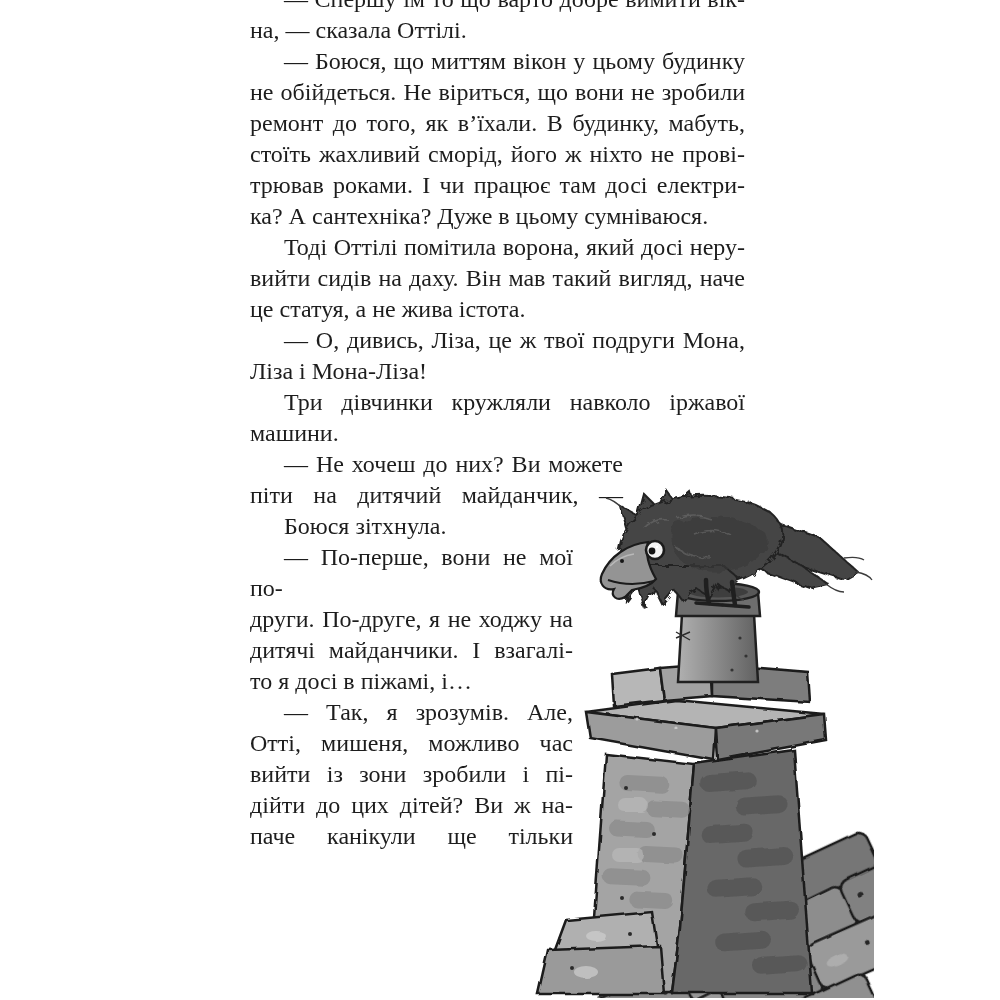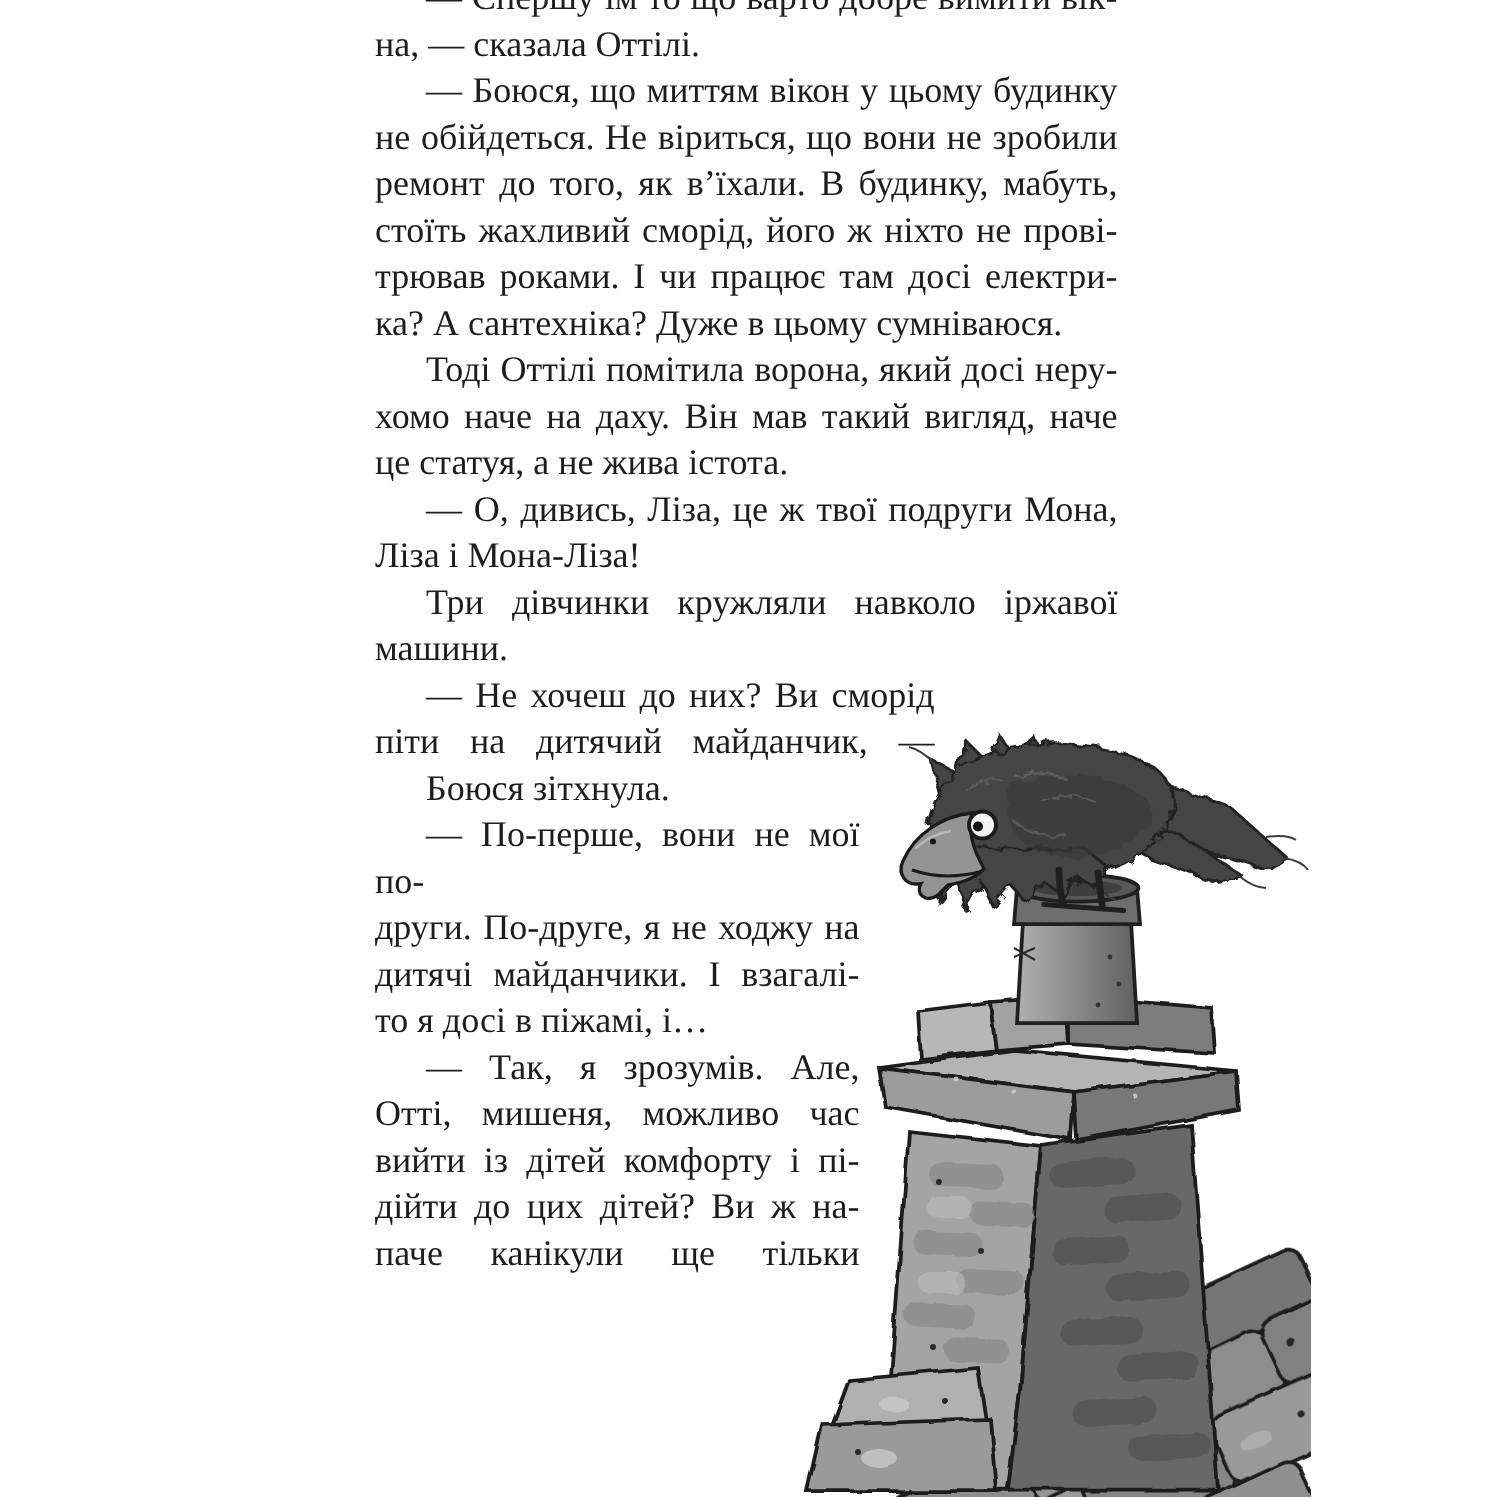--- a/index.html
+++ b/index.html
@@ -47,52 +47,52 @@
         <div class="para indent">
           <div class="line just">— Боюся, що миттям вікон у цьому будинку</div>
           <div class="line just">не обійдеться. Не віриться, що вони не зробили</div>
           <div class="line just">ремонт до того, як в’їхали. В будинку, мабуть,</div>
           <div class="line just">стоїть жахливий сморід, його ж ніхто не прові-</div>
           <div class="line just">трював роками. І чи працює там досі електри-</div>
           <div class="line">ка? А сантехніка? Дуже в цьому сумніваюся.</div>
         </div>
         <div class="para indent">
           <div class="line just">Тоді Оттілі помітила ворона, який досі неру-</div>
-          <div class="line just">хомо наче на даху. Він мав такий вигляд, наче</div>
+          <div class="line just">вийти сидів на даху. Він мав такий вигляд, наче</div>
           <div class="line">це статуя, а не жива істота.</div>
         </div>
         <div class="para indent">
           <div class="line just">— О, дивись, Ліза, це ж твої подруги Мона,</div>
           <div class="line">Ліза і Мона-Ліза!</div>
         </div>
         <div class="para indent">
           <div class="line just">Три дівчинки кружляли навколо іржавої</div>
           <div class="line">машини.</div>
         </div>
       </div>
     <div id="text-lower">
       <div class="fl f1"></div>
       <div class="fl f2"></div>
     <div class="para indent">
-          <div class="line just">— Не хочеш до них? Ви сморід</div>
+          <div class="line just">— Не хочеш до них? Ви можете</div>
           <div class="line just">піти на дитячий майданчик, —</div>
         </div>
         <div class="para indent">
           <div class="line">Боюся зітхнула.</div>
         </div>
         <div class="para indent">
           <div class="line just">— По-перше, вони не мої по-</div>
           <div class="line just">други. По-друге, я не ходжу на</div>
           <div class="line just">дитячі майданчики. І взагалі-</div>
           <div class="line">то я досі в піжамі, і…</div>
         </div>
         <div class="para indent">
           <div class="line just">— Так, я зрозумів. Але,</div>
           <div class="line just">Отті, мишеня, можливо час</div>
-          <div class="line just">вийти із дітей комфорту і пі-</div>
+          <div class="line just">вийти із зони зробили і пі-</div>
           <div class="line just">дійти до цих дітей? Ви ж на-</div>
           <div class="line just">паче канікули ще тільки</div>
         </div>
       </div>
   </div>
 
   <svg id="illustration" viewBox="0 0 348 510" role="img" aria-label="Скуйовджений ворон нерухомо сидить на димарі даху">
     <defs>
       <linearGradient id="potGrad" x1="0" y1="0" x2="1" y2="0">
         <stop offset="0" stop-color="#b0b0b0"></stop>

